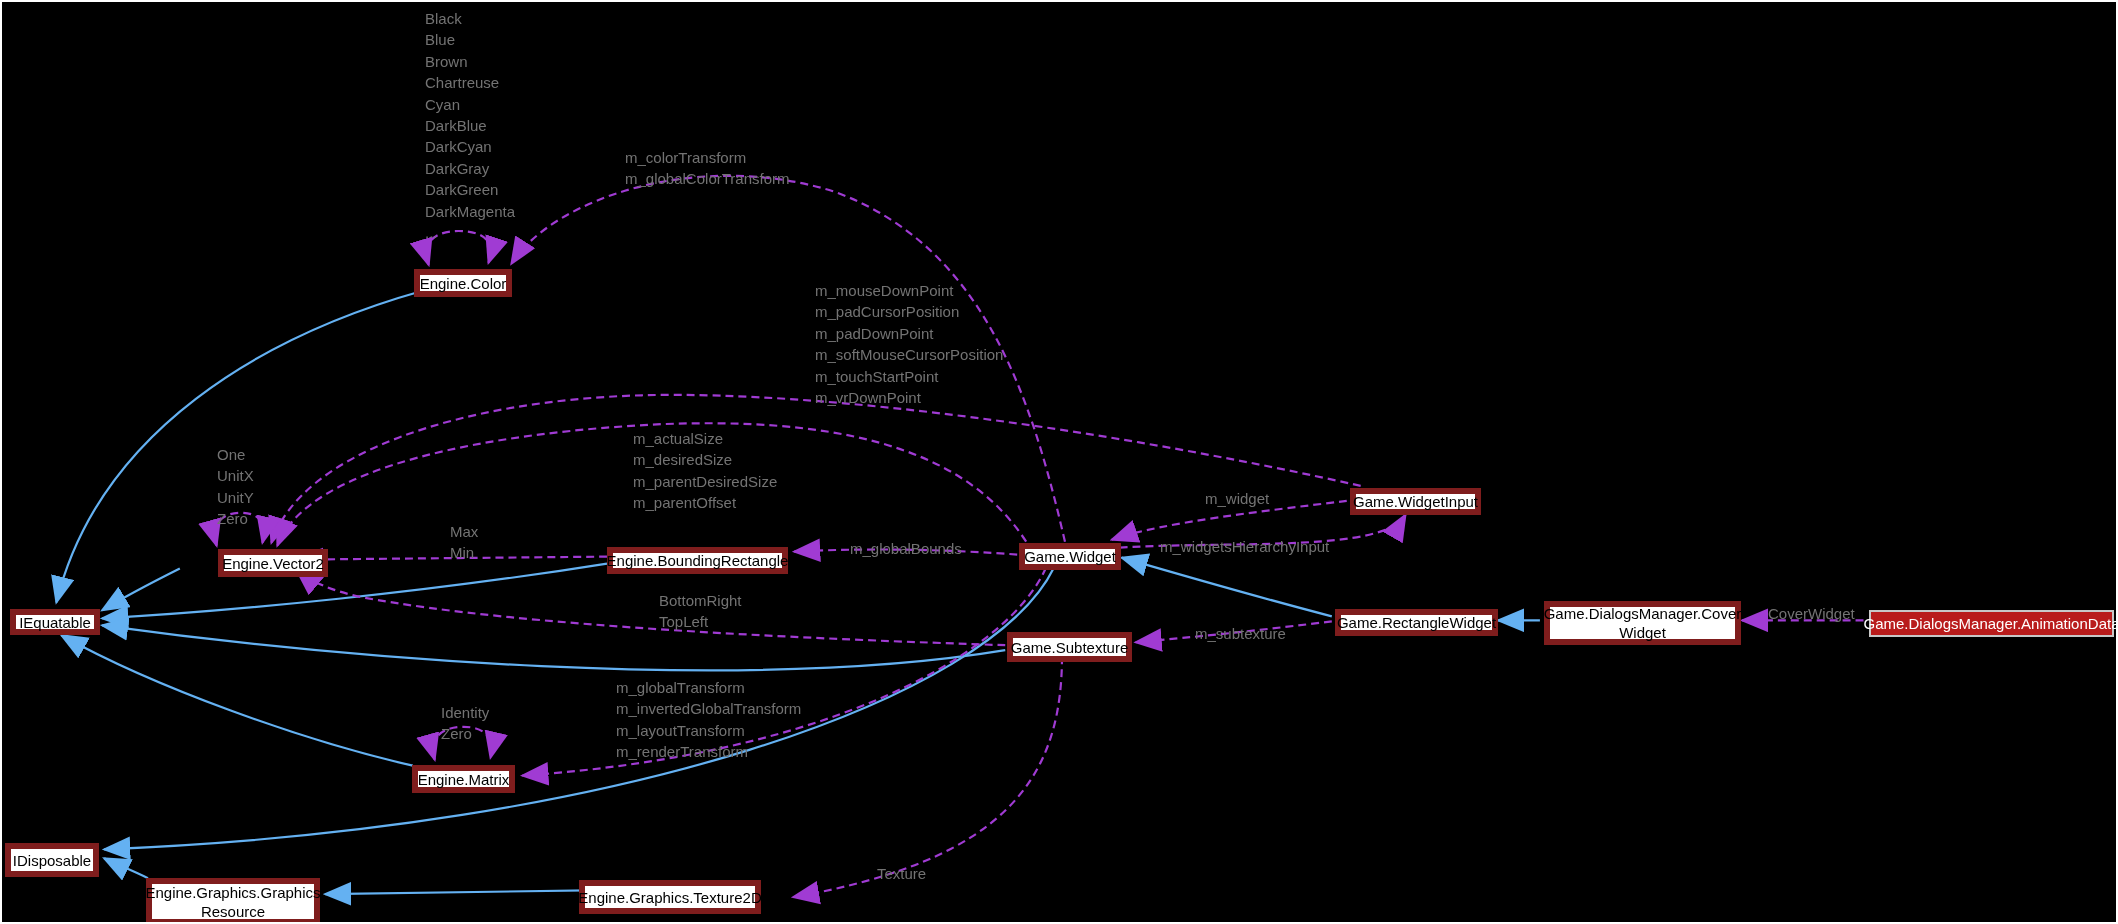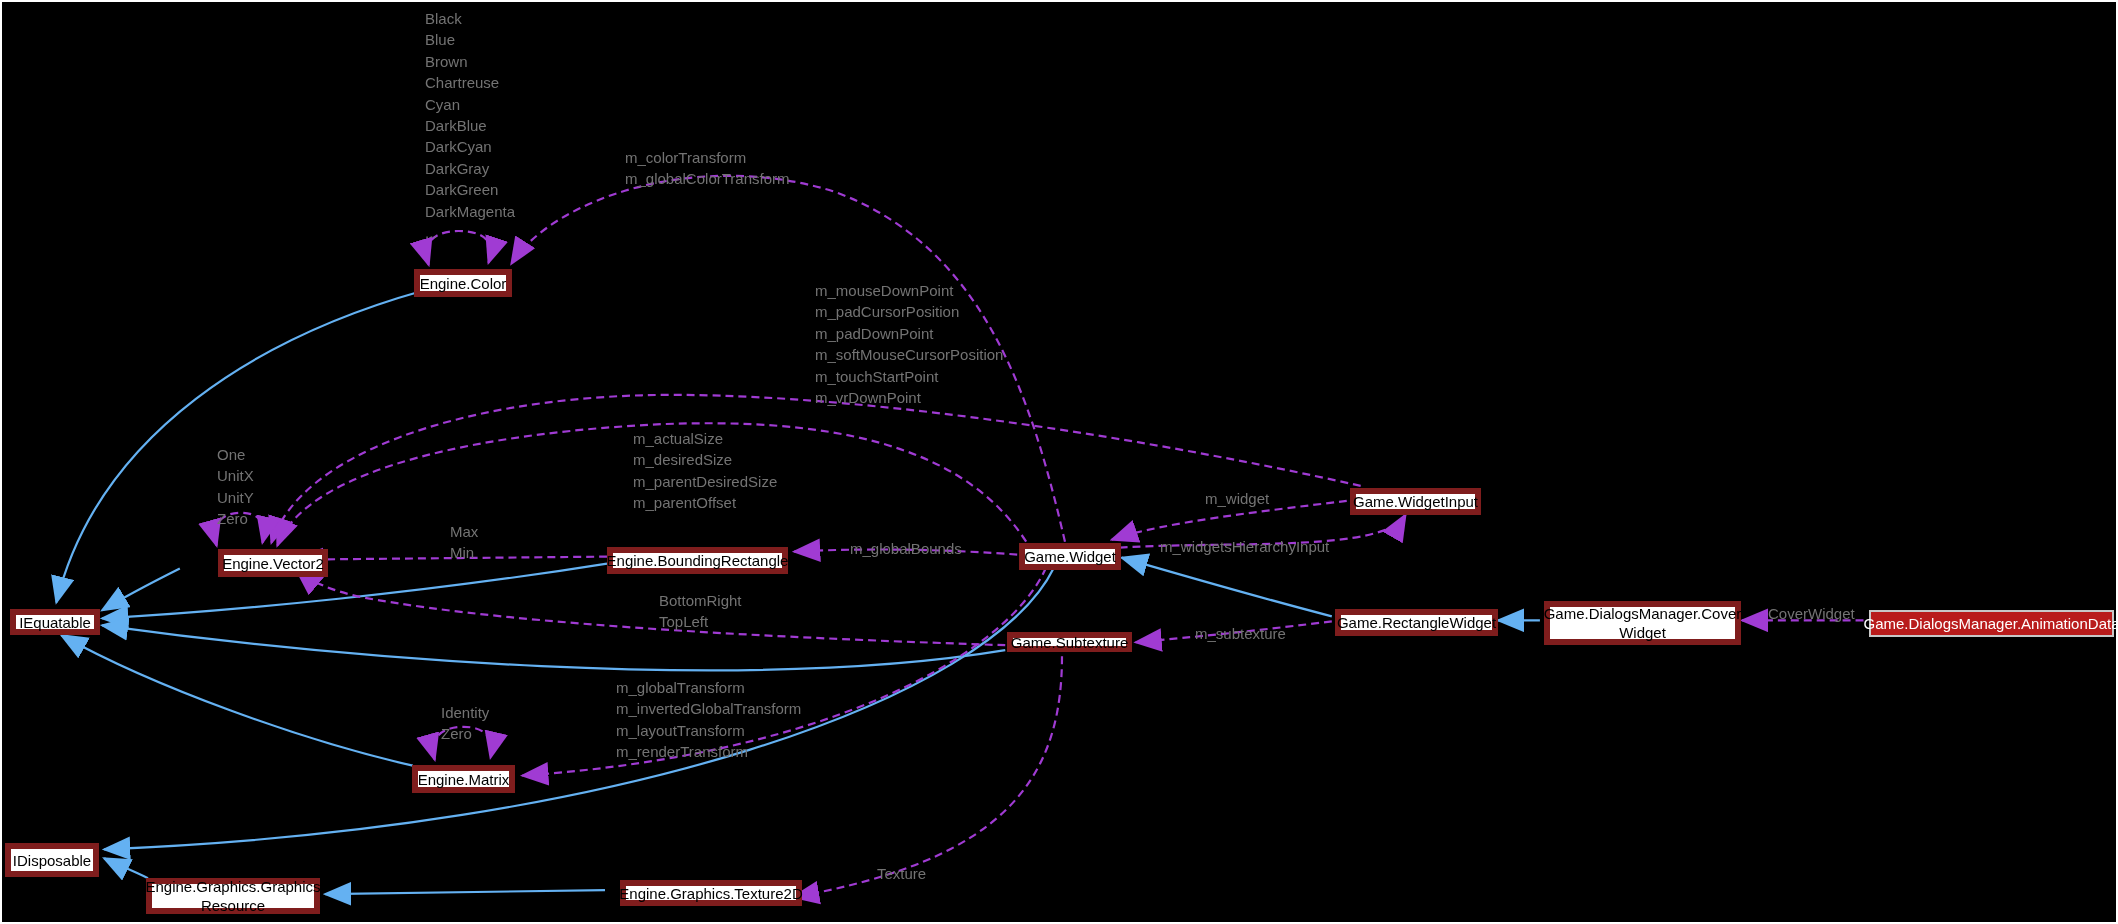--- a/index.html
+++ b/index.html
@@ -81,27 +81,27 @@
     </svg>
 <div class="node" style="left: 412px; top: 267px; width: 98px; height: 28px;">Engine.Color</div>
     <div class="node" style="left: 176px; top: 547px; width: 110px; height: 28px; margin-left: 40px;">Engine.Vector2</div>
     <div class="node" style="left: 605px; top: 545px; width: 181px; height: 27px;">Engine.BoundingRectangle</div>
     <div class="node" style="left: 1017px; top: 541px; width: 102px; height: 27px;">Game.Widget</div>
     <div class="node" style="left: 1348px; top: 486px; width: 131px; height: 27px;">Game.WidgetInput</div>
     <div class="node" style="left: 1333px; top: 607px; width: 163px; height: 27px;">Game.RectangleWidget</div>
     <div class="node" style="left: 1542px; top: 599px; width: 197px; height: 44px;">Game.DialogsManager.Cover
 Widget</div>
     <div class="node highlight" style="left: 1867px; top: 608px; width: 245px; height: 27px;">Game.DialogsManager.AnimationData</div>
-    <div class="node" style="left: 1005px; top: 630px; width: 125px; height: 20px;">Game.Subtexture</div>
+    <div class="node" style="left: 1005px; top: 630px; width: 125px; height: 30px;">Game.Subtexture</div>
     <div class="node" style="left: 410px; top: 763px; width: 103px; height: 28px;">Engine.Matrix</div>
     <div class="node" style="left: 8px; top: 607px; width: 90px; height: 26px;">IEquatable</div>
     <div class="node" style="left: 3px; top: 841px; width: 94px; height: 34px;">IDisposable</div>
-    <div class="node" style="left: 144px; top: 876px; width: 174px; height: 36px;">Engine.Graphics.Graphics
+    <div class="node" style="left: 144px; top: 876px; width: 174px; height: 47px;">Engine.Graphics.Graphics
 Resource</div>
-    <div class="node" style="left: 618px; top: 878px; width: 182px; height: 26px;">Engine.Graphics.Texture2D</div>
+    <div class="node" style="left: 577px; top: 878px; width: 182px; height: 34px;">Engine.Graphics.Texture2D</div>
     <div class="edge-label" style="left: 423px; top: 6px;">Black
 Blue
 Brown
 Chartreuse
 Cyan
 DarkBlue
 DarkCyan
 DarkGray
 DarkGreen
 DarkMagenta

